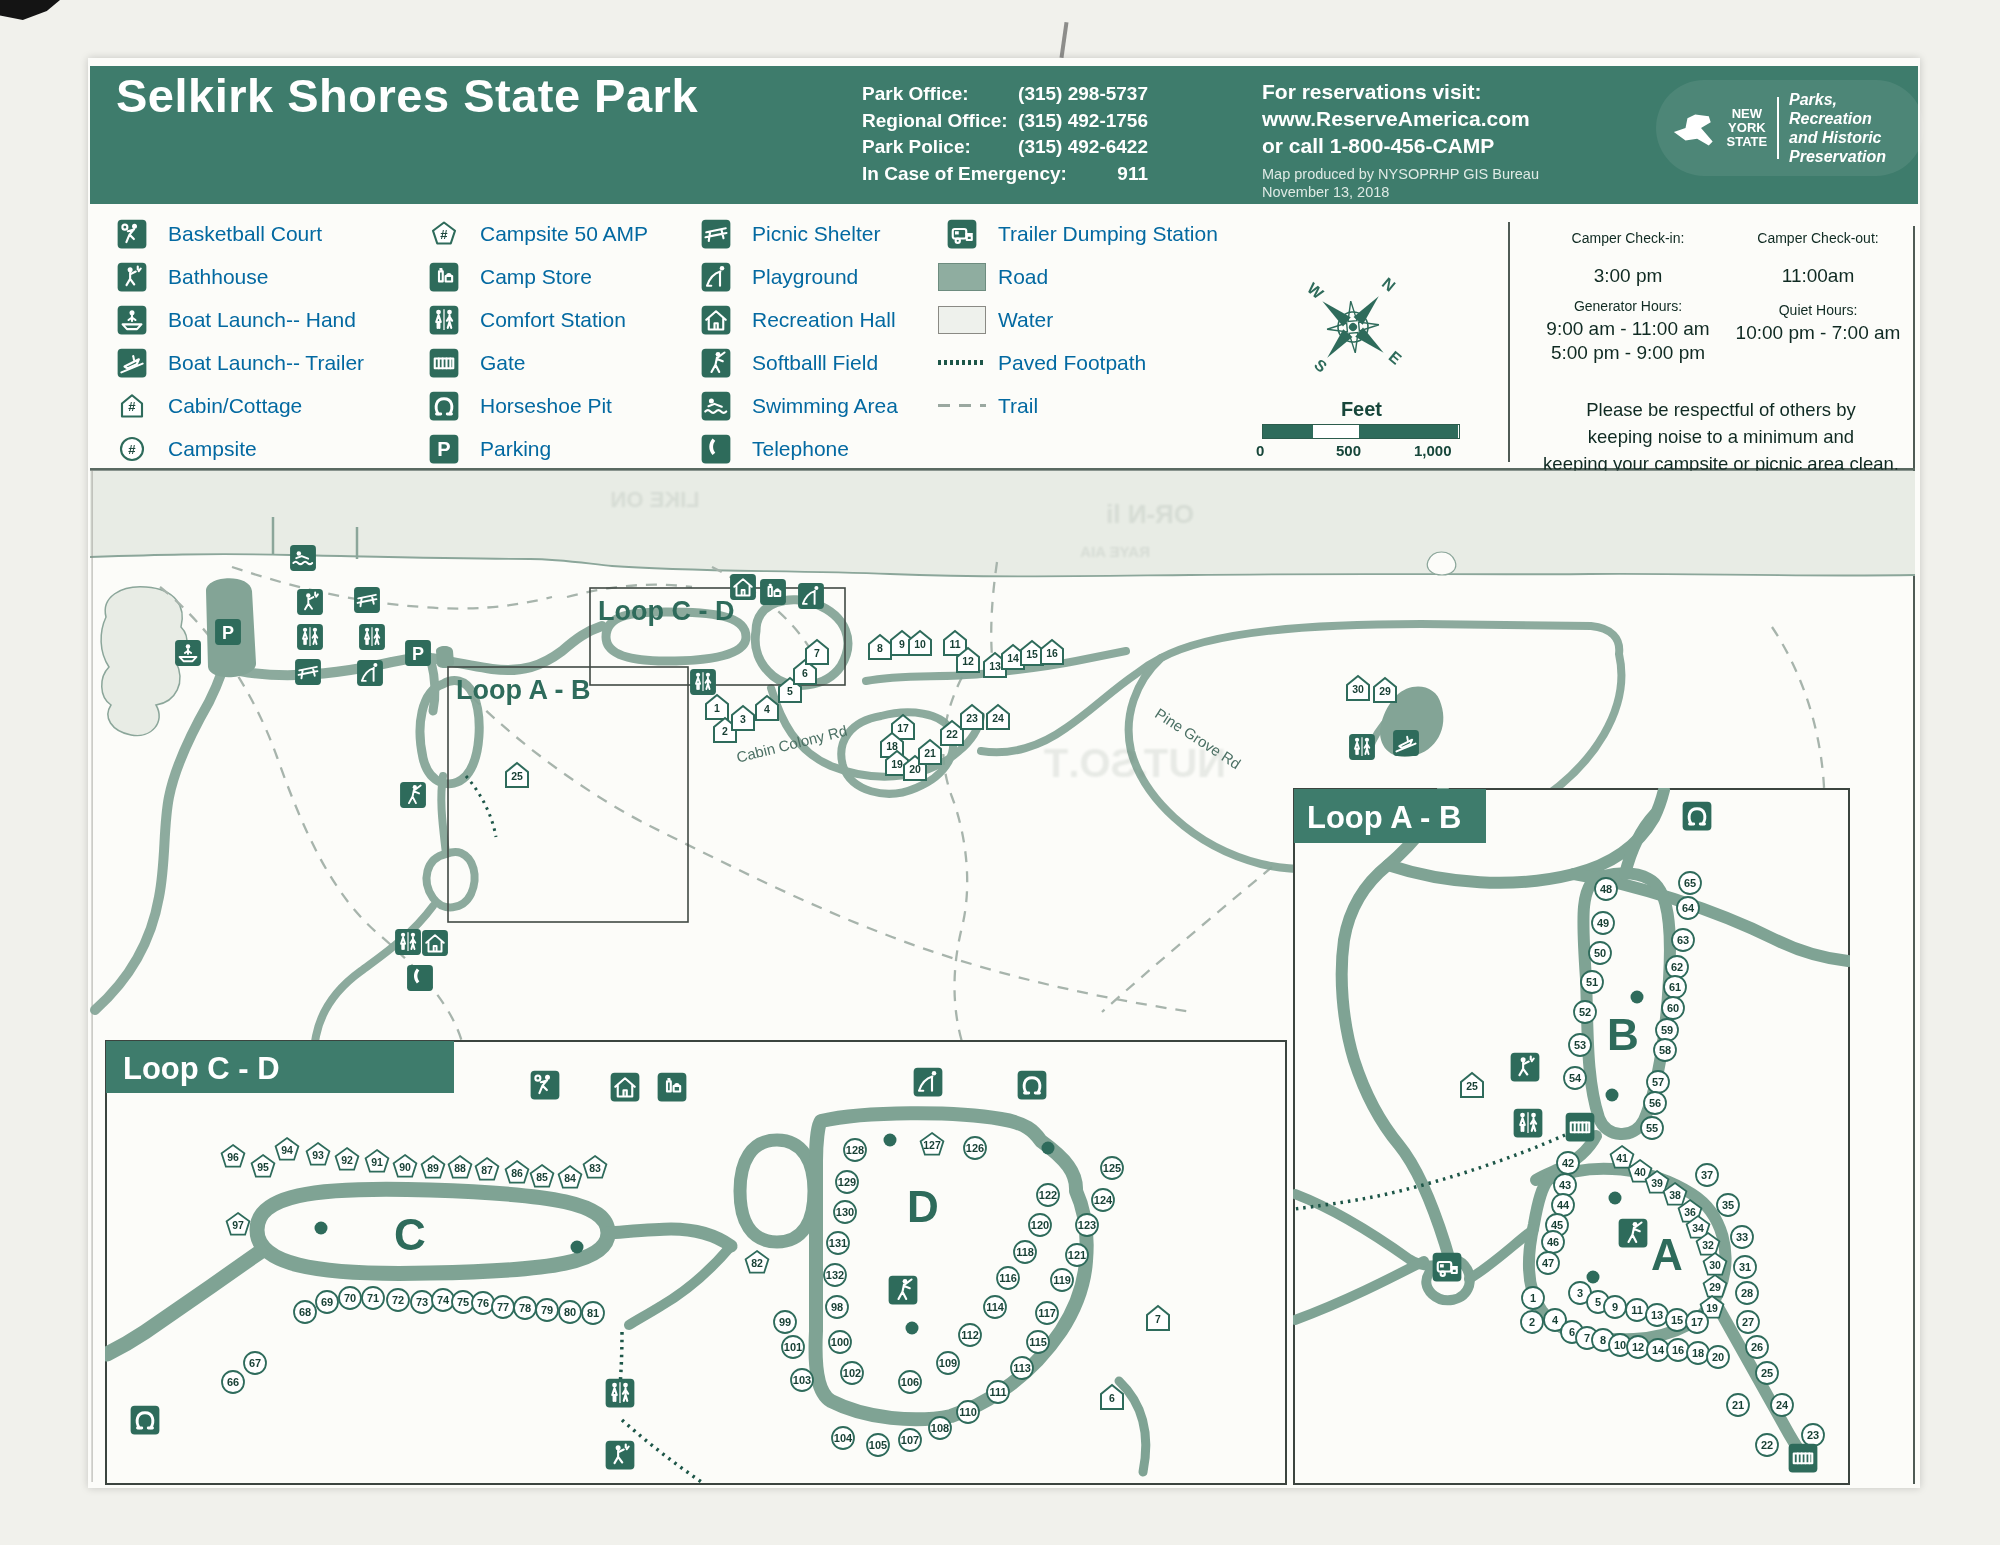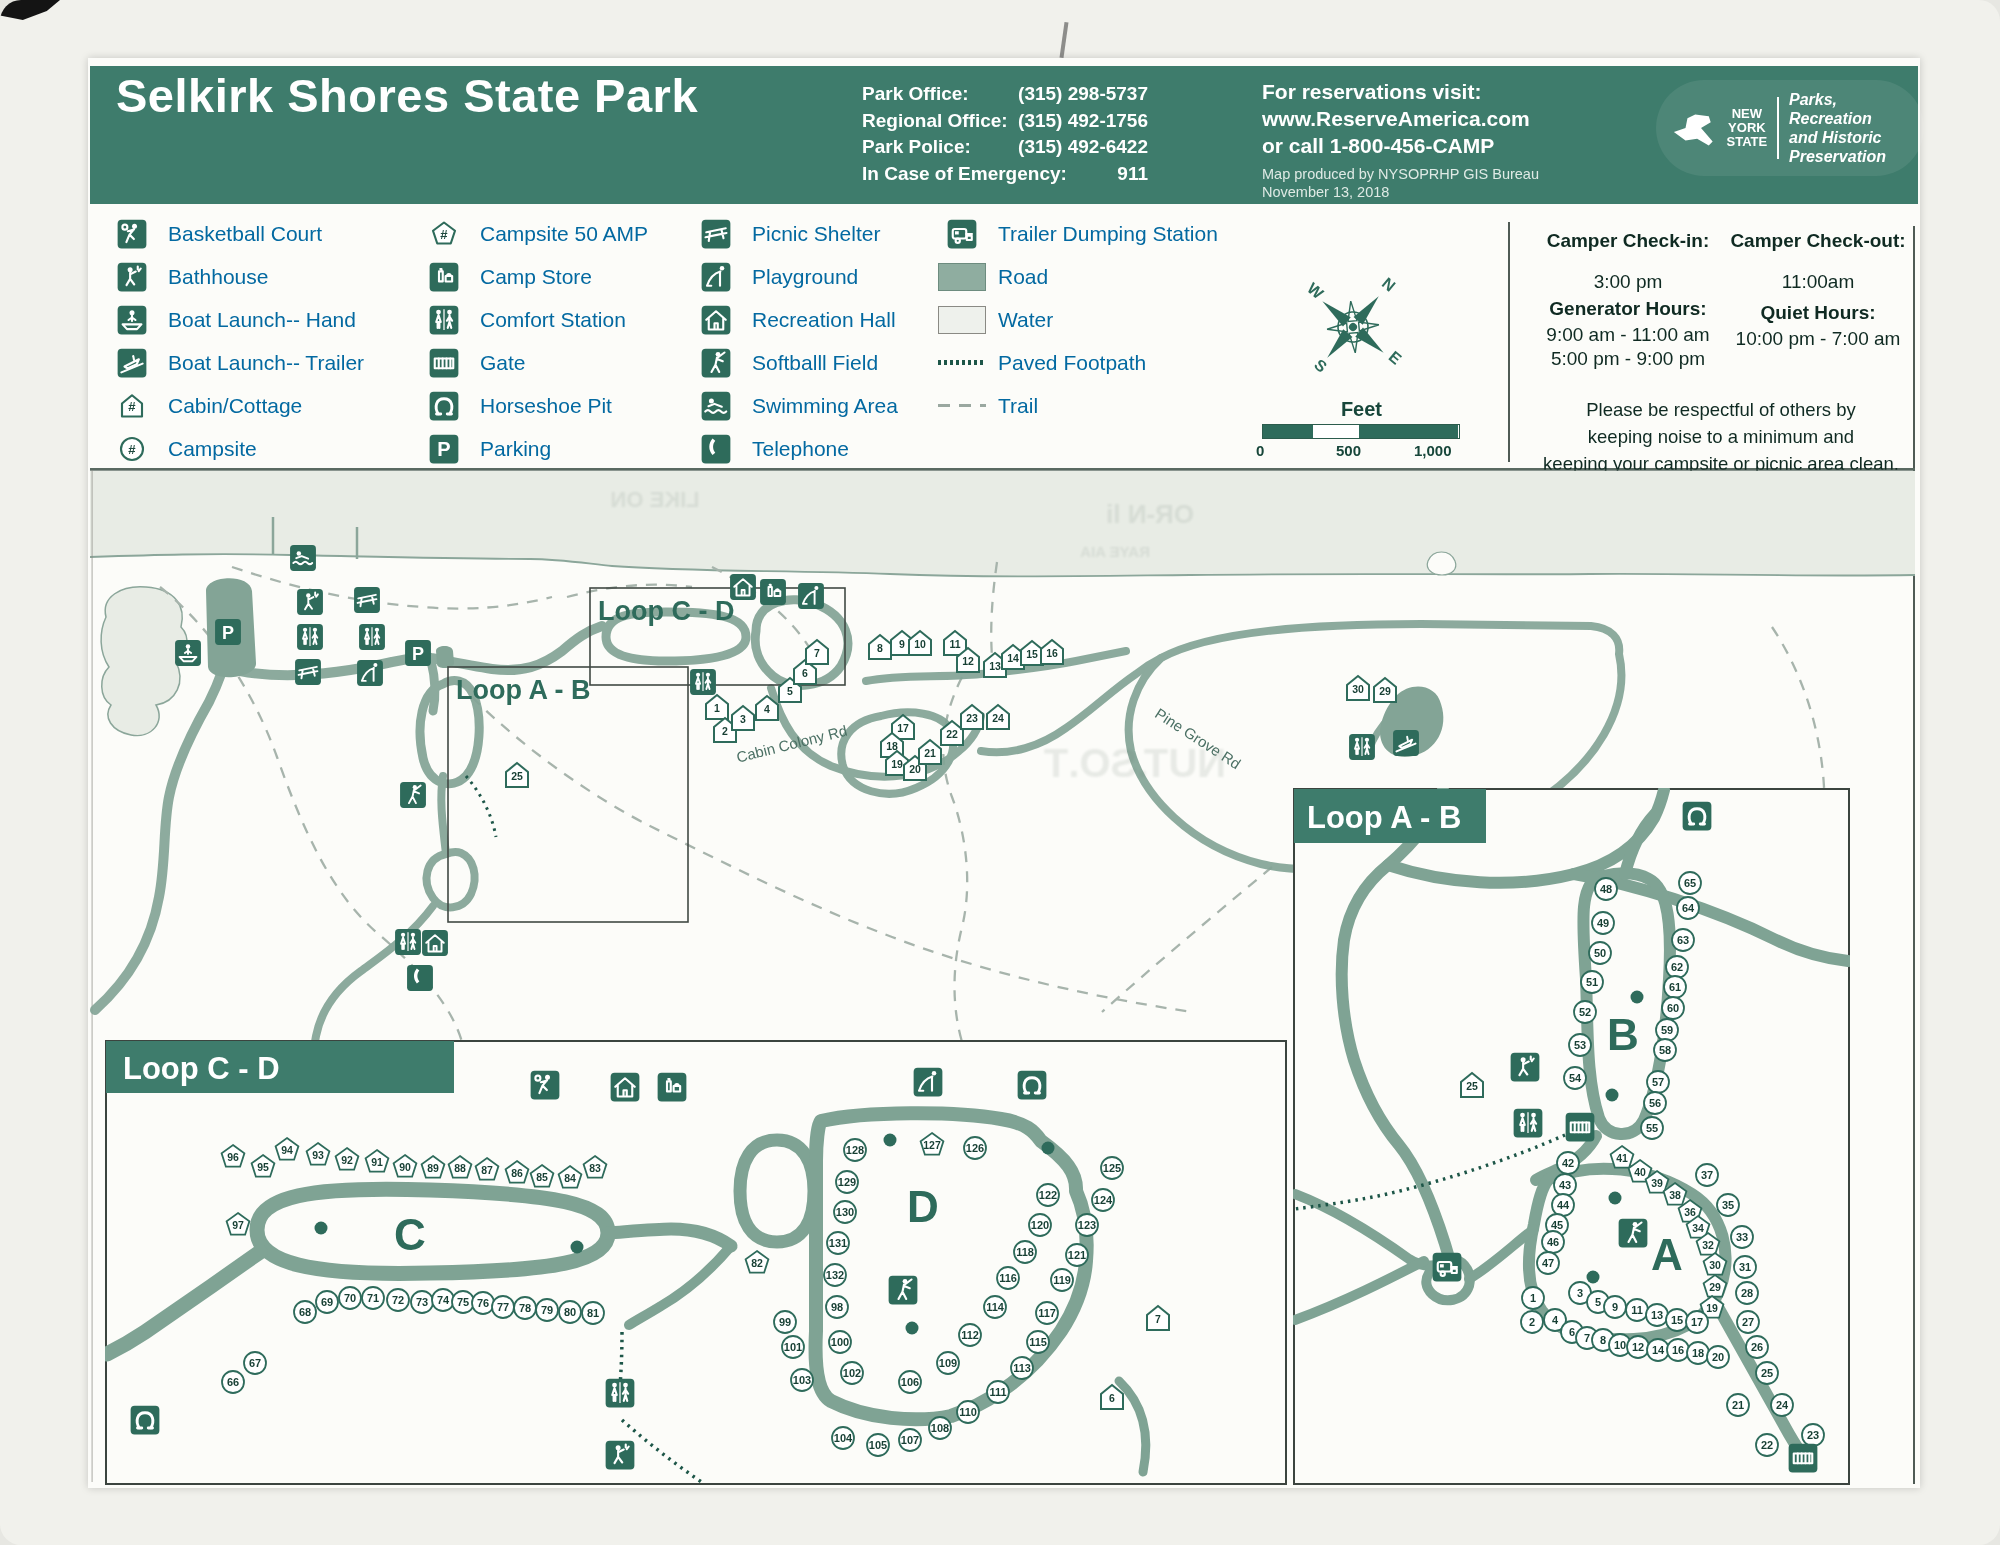--- a/index.html
+++ b/index.html
@@ -1,16 +1,16 @@
 <!DOCTYPE html>
 <html><head>
 <meta charset="utf-8">
 <style>
   html,body{margin:0;padding:0;background:#e7e7e2;font-family:"Liberation Sans",sans-serif;}
-  .sheet{position:relative;width:2000px;height:1545px;background:#f1f1ec;overflow:hidden;border-radius:21px;}
+  .sheet{position:relative;width:2000px;height:1545px;background:#f1f1ec;overflow:hidden;}
   .paper{position:absolute;left:88px;top:58px;width:1832px;height:1430px;background:#fcfcf9;box-shadow:0 0 8px rgba(0,0,0,.18);}
   .mark1{position:absolute;left:0;top:0;width:60px;height:20px;background:#141414;clip-path:polygon(0 0,100% 0,78% 55%,38% 100%,0 78%);}
   .mark2{position:absolute;left:1062px;top:22px;width:4px;height:36px;background:#3a3a3a;opacity:.55;transform:rotate(8deg);}
   
   .hdr{position:absolute;left:90px;top:66px;width:1828px;height:138px;background:#3e7c6c;color:#fff;}
   .hdr-title{position:absolute;left:26px;top:2px;font-size:47px;font-weight:bold;letter-spacing:.5px;}
   .hdr-addr{position:absolute;left:26px;top:74px;font-size:29px;font-weight:bold;}
   .contacts{position:absolute;left:772px;top:15px;width:286px;font-size:19px;font-weight:bold;line-height:26.5px;}
   .contact-row{display:flex;}
   .contact-value{margin-left:auto;}
@@ -28,21 +28,21 @@
   .lg-lb{font-size:21px;color:#0369a1;margin-left:12px;white-space:nowrap;}
   .swatch{width:48px;height:26px;border:1px solid #6d8c7f;}
   .sw-road{background:#8fada0;}
   .sw-water{background:#eef1ec;border-color:#8a8a84;}
   .ln-foot{width:52px;height:5px;background-image:repeating-linear-gradient(90deg,#1d5648 0 3px,transparent 3px 6px);}
   .ln-trail{width:52px;height:3px;background-image:repeating-linear-gradient(90deg,#9aa8a0 0 12px,transparent 12px 21px);}
   .vline{position:absolute;width:2px;background:#4f5b55;}
   .hline{position:absolute;height:2px;background:#5a6a62;}
   
   .ip{position:absolute;color:#0f2a22;text-align:center;}
-  .ip-title{font-size:19px;font-weight:bold;}
+  .ip-title{font-size:14px;font-weight:normal;}
   .ip-val{font-size:19px;margin-top:19px;}
   #ip-note{font-size:18.5px;line-height:27px;}
   
   #scale-label{position:absolute;left:1322px;top:398px;width:60px;text-align:right;font-size:20px;font-weight:bold;color:#17463a;}
   #scale-bar{position:absolute;left:1262px;top:424px;width:196px;height:13px;border:1px solid #2c5c4d;background:#fff;}
   .seg{position:absolute;top:0;height:100%;background:#2e6b5b;}
   .tick{position:absolute;top:442px;font-size:15px;font-weight:bold;color:#17463a;}
   svg text{font-family:"Liberation Sans",sans-serif;}
 </style>
 </head>

